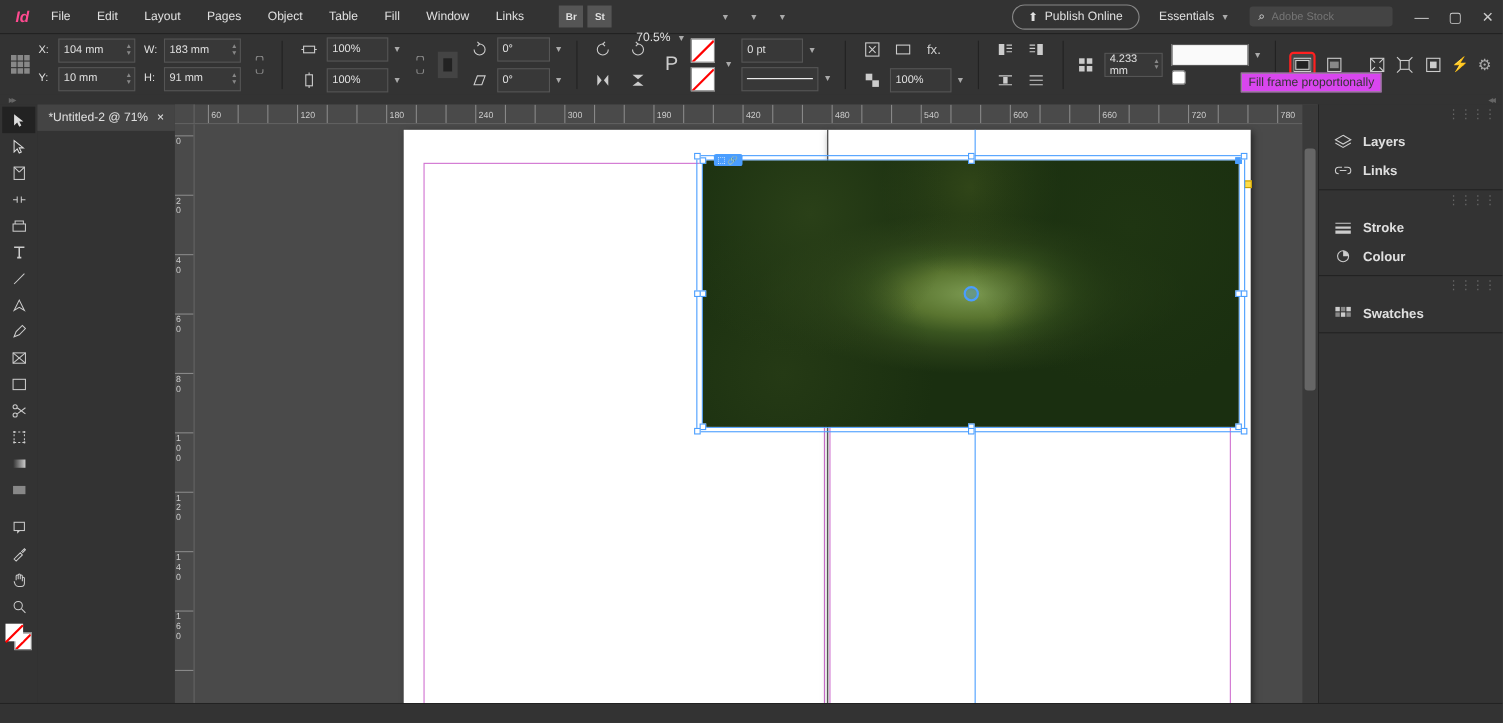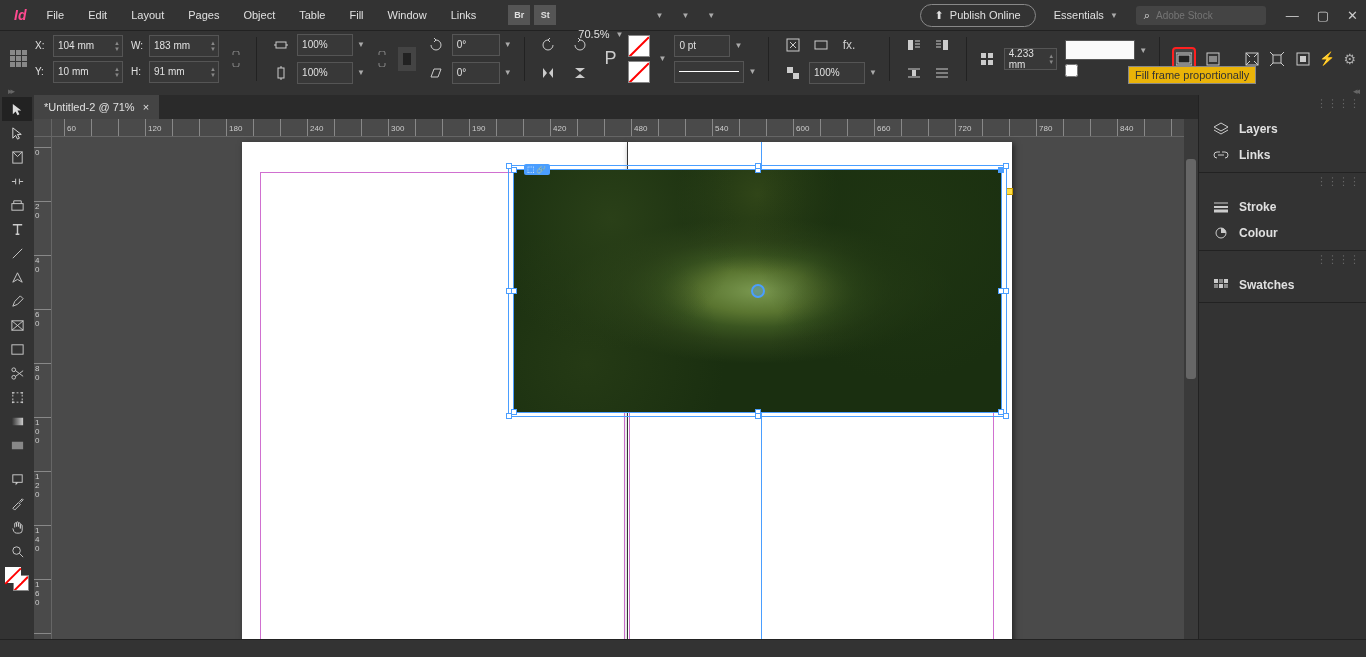--- a/index.html
+++ b/index.html
@@ -37,21 +37,21 @@
 .icon-btn { width: 24px; height: 24px; display: flex; align-items: center; justify-content: center; color: #ccc; }
 .icon-btn svg { width: 16px; height: 16px; }
 .vert-pair { display: flex; flex-direction: column; gap: 4px; }
 .sep { width: 1px; height: 44px; background: #222; margin: 0 4px; }
 .stroke-fill { width: 22px; height: 22px; }
 .red-diag { background: white; position: relative; overflow: hidden; border: 1px solid #888; }
 .red-diag::after { content: ""; position: absolute; width: 140%; height: 2px; background: red; top: 50%; left: -20%; transform: rotate(-45deg); }
 .stroke-select { width: 70px; height: 22px; background: #383838; border: 1px solid #555; display: flex; align-items: center; padding: 0 4px; }
 .stroke-line { flex: 1; height: 1px; background: #fff; }
 .highlight-btn { border: 2px solid #ff2020; border-radius: 4px; background: #444; padding: 2px; }
-.tooltip { position: absolute; background: #eab308; color: #333; border: 1px solid #888; padding: 2px 6px; font-size: 11px; top: 66px; left: 1128px; z-index: 100; }
+.tooltip { position: absolute; background: #d946ef; color: #333; border: 1px solid #888; padding: 2px 6px; font-size: 11px; top: 66px; left: 1128px; z-index: 100; }
 .ctrl-right { margin-left: auto; display: flex; align-items: center; gap: 8px; }
 .gear { font-size: 14px; color: #aaa; }
 
 
 .expand-bar { height: 9px; background: #333; display: flex; align-items: center; }
 .expand-dots { color: #666; font-size: 9px; letter-spacing: -2px; }
 
 
 .doc-row { display: flex; height: 544px; }
 
@@ -59,21 +59,21 @@
 .toolbox { width: 34px; background: #333333; display: flex; flex-direction: column; align-items: center; padding-top: 2px; gap: 0; }
 .tool { width: 30px; height: 24px; display: flex; align-items: center; justify-content: center; color: #ccc; position: relative; }
 .tool.active { background: #222; }
 .tool svg { width: 15px; height: 15px; }
 .fill-stroke-tool { width: 24px; height: 24px; position: relative; margin-top: 4px; }
 .fs-back { position: absolute; width: 16px; height: 16px; border: 1px solid #888; right: 0; bottom: 0; }
 .fs-front { position: absolute; width: 16px; height: 16px; background: white; left: 0; top: 0; }
 .fs-front::after { content: ""; position: absolute; width: 140%; height: 2px; background: red; top: 50%; left: -20%; transform: rotate(-45deg); }
 
 
-.doc-main { flex: 1; display: flex; flex-direction: column; background: #333; }
+.doc-main { flex: 1; display: flex; flex-direction: row; background: #333; }
 .tabbar { height: 24px; background: #2a2a2a; display: flex; align-items: center; }
 .tab { background: #444; padding: 4px 10px; display: flex; align-items: center; gap: 8px; font-size: 11px; height: 24px; }
 .tab-close { font-size: 11px; }
 
 
 .canvas-area { flex: 1; display: flex; position: relative; background: #4a4a4a; }
 .vruler { width: 18px; background: #4a4a4a; border-right: 1px solid #666; position: relative; overflow: hidden; }
 .ruler-tick-v { position: absolute; left: 0; width: 100%; font-size: 8px; color: #ccc; border-top: 1px solid #888; padding-left: 1px; }
 .canvas-inner { flex: 1; position: relative; overflow: hidden; }
 .hruler { height: 18px; background: #4a4a4a; border-bottom: 1px solid #666; position: relative; overflow: hidden; }

